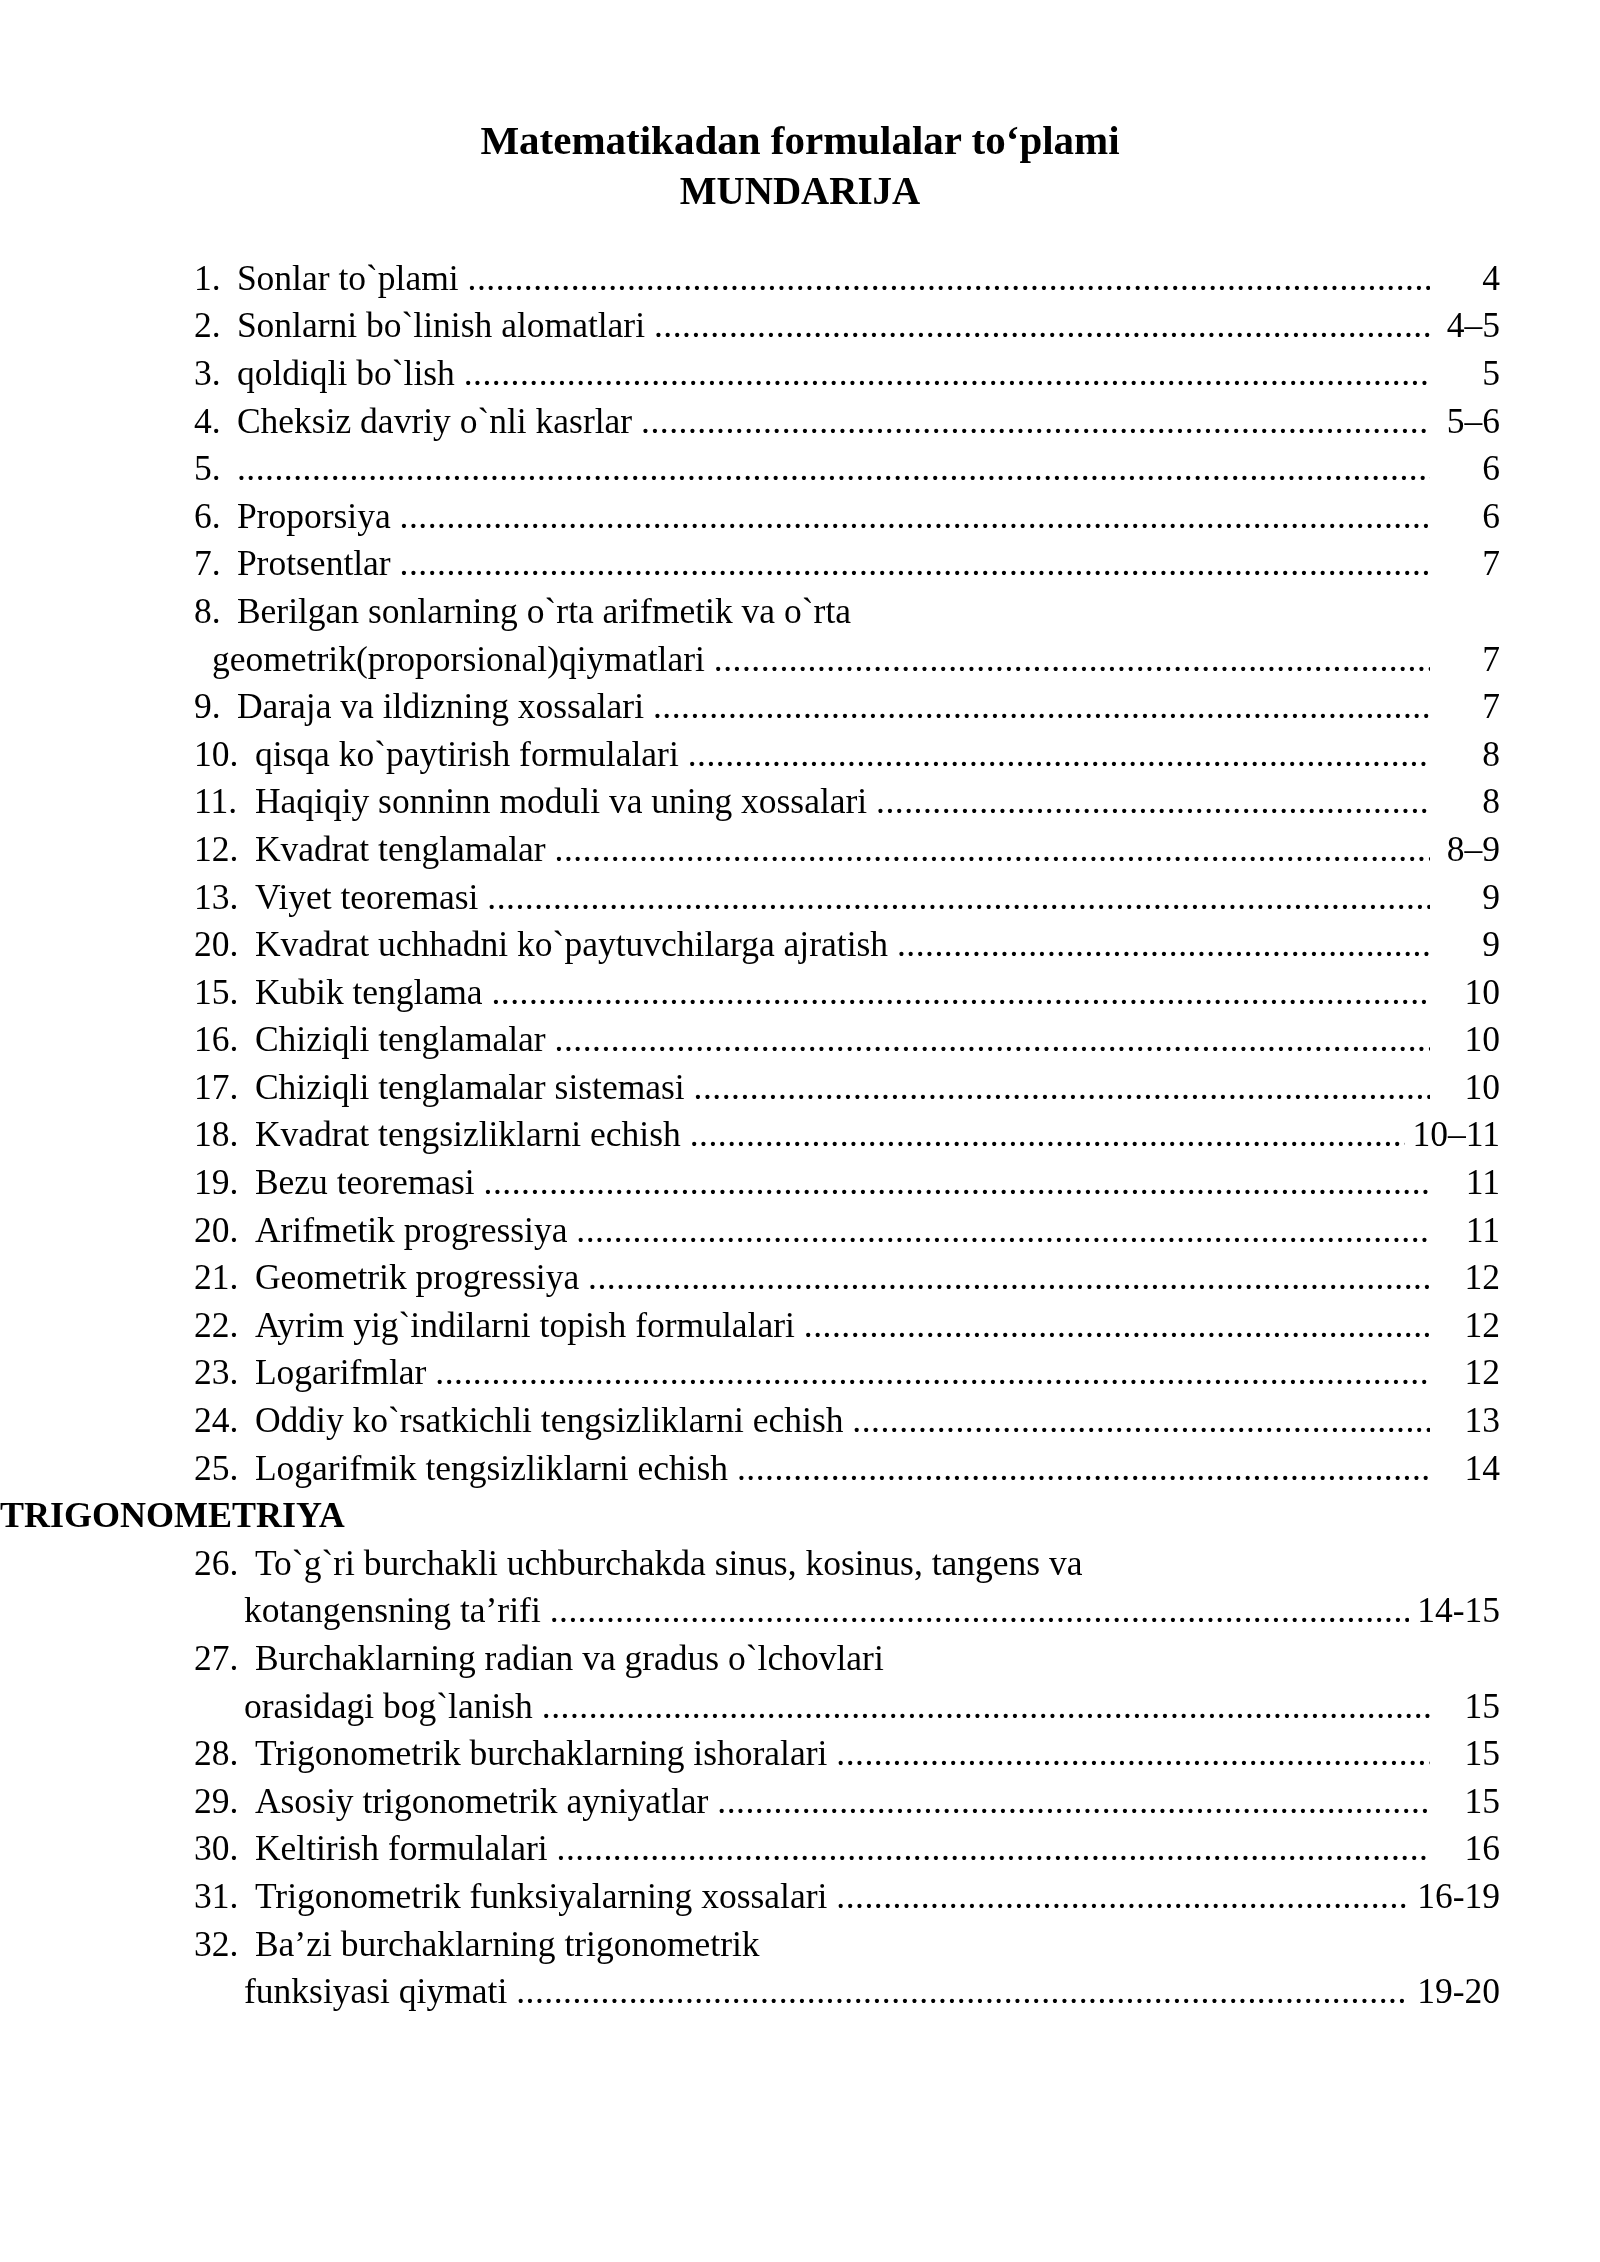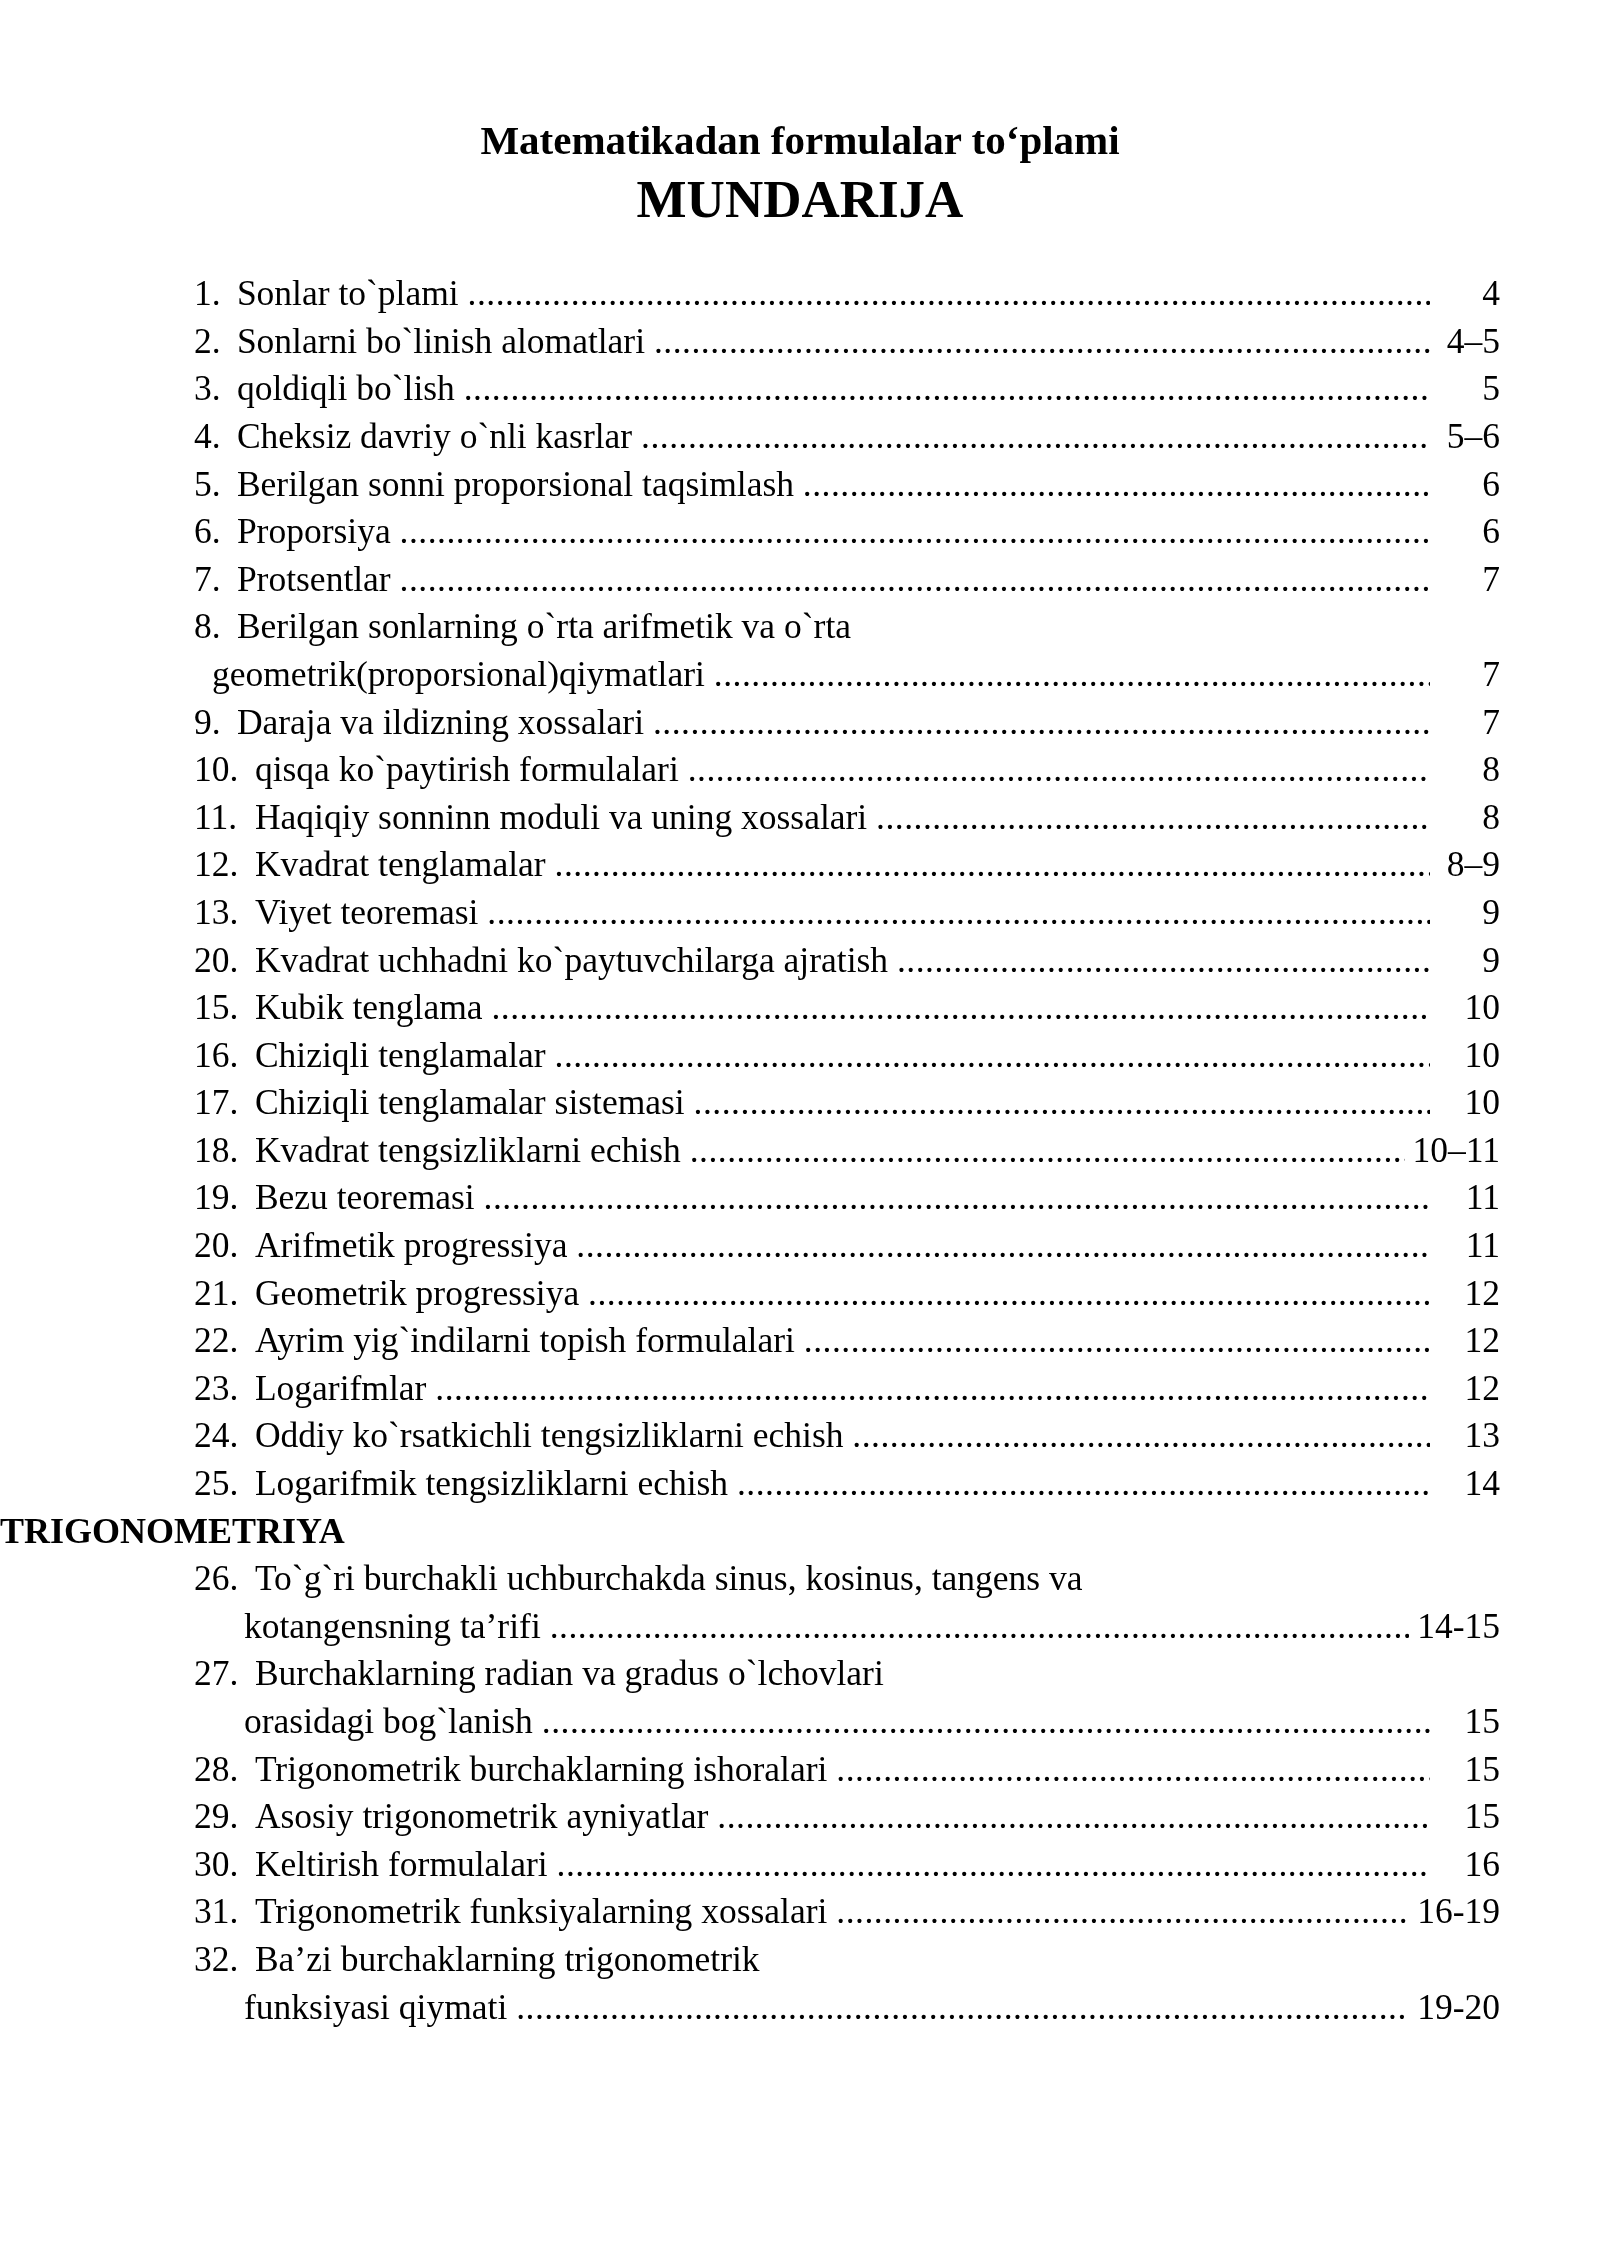--- a/index.html
+++ b/index.html
@@ -30,21 +30,21 @@
     font-weight: bold;
     font-size: 41px;
     line-height: 1.12;
     letter-spacing: 0px;
     margin: 0;
     padding-top: 118px;
     font-stretch: condensed;
   }
   .doc-subtitle {
     text-align: center;
-    font-size: 53px;
+    font-size: 39px;
     line-height: 1.1;
     margin: 0;
     padding-top: 6px;
   }
   .toc-block {
     padding-top: 42px;
   }
   .toc-entry {
     position: relative;
     width: 1600px;
@@ -163,21 +163,20 @@
               <span class="label">Cheksiz davriy o`nli kasrlar </span>
               <span class="leader"></span>
               <span class="pageno">5–6</span>
               <span class="spacer-right"></span>
             </div>
           </div>
           <div class="toc-entry">
             <div class="row">
               <span class="num w1">5.</span>
               <span class="label"> </span>
-              <span class="label">Berilgan sonni proporsional taqsimlash </span>
               <span class="leader"></span>
               <span class="pageno">6</span>
               <span class="spacer-right"></span>
             </div>
           </div>
           <div class="toc-entry">
             <div class="row">
               <span class="num w1">6.</span>
               <span class="label"> </span>
               <span class="label">Proporsiya </span>

